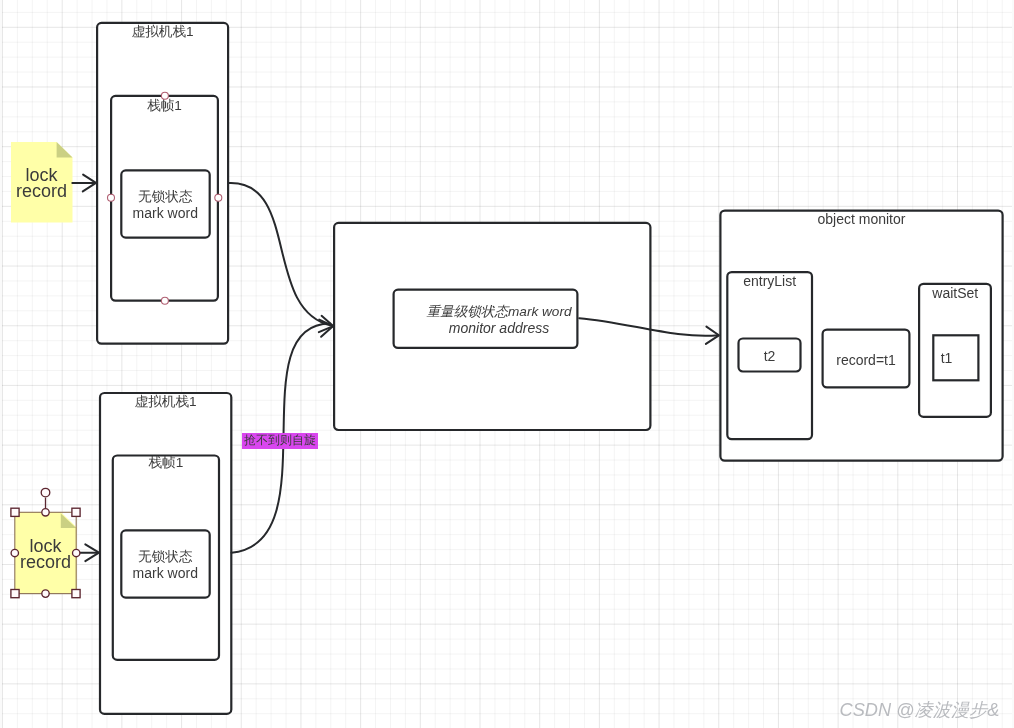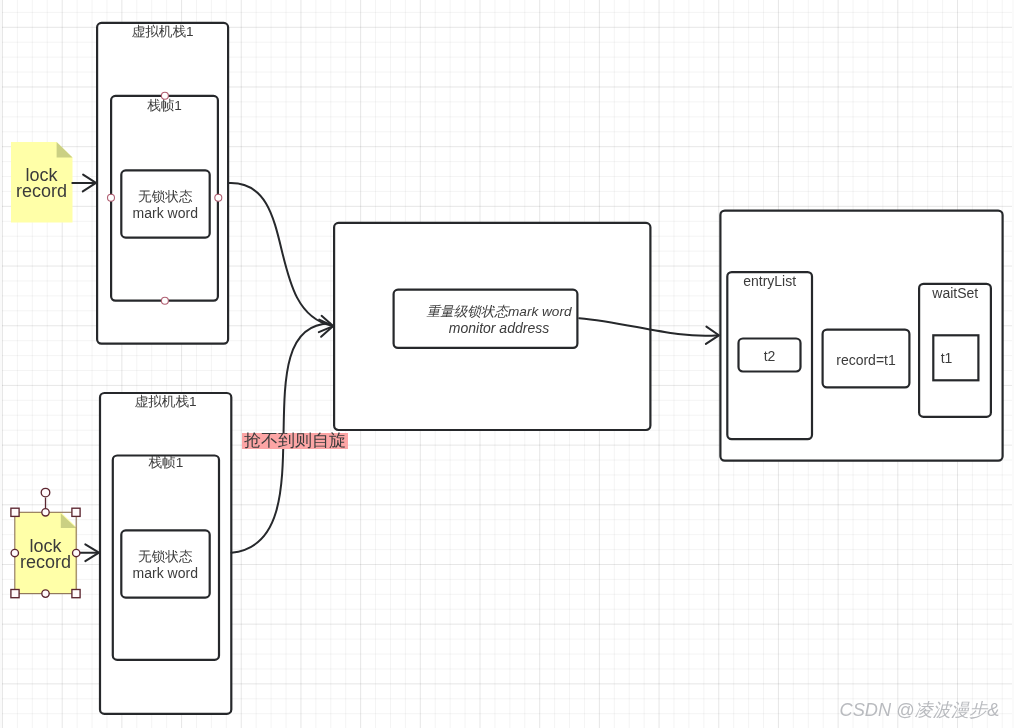--- a/index.html
+++ b/index.html
@@ -25,21 +25,21 @@
   .edge-shade.right{right:0;}
   .lbl{position:absolute;text-align:center;color:#3b3b3b;}
   .t-title{font-size:13.6px;line-height:17px;}
   .t-body{font-size:13.6px;line-height:17px;}
   .lat{font-size:14px;}
   svg.layer{position:absolute;left:0;top:0;width:1014px;height:728px;overflow:visible;}
   .note{position:absolute;}
   .note svg.shape{position:absolute;left:0;top:0;width:100%;height:100%;overflow:visible;}
   .note-text{position:absolute;left:0;right:0;top:25.5px;text-align:center;
     font-size:18px;line-height:16.3px;color:#3b3b3b;}
-  .edge-label{position:absolute;font-size:17px;line-height:15.4px;color:#3b3b3b;white-space:nowrap;background:#fca5a5;padding:0 2px;}
+  .edge-label{position:absolute;font-size:12px;line-height:15.4px;color:#3b3b3b;white-space:nowrap;background:#d946ef;padding:0 2px;}
   .watermark{position:absolute;left:839.5px;top:696.5px;font-style:italic;
     font-size:18.2px;color:#b9bbbf;white-space:nowrap;}
 </style>
 </head>
 <body>
 
 <div id="canvas">
   <div class="grid"></div>
   <div class="edge-shade left"></div>
   <div class="edge-shade right"></div>
@@ -80,20 +80,21 @@
     <div>无锁状态</div>
     <div class="lat">mark word</div>
   </div>
 
 
   <div class="lbl t-body" style="left:406px;width:186px;top:303px;font-style:italic;">
     <div>重量级锁状态mark word</div>
     <div class="lat">monitor address</div>
   </div>
 
+  <div class="lbl t-title lat" style="left:719.3px;width:284.4px;top:211px;">object monitor</div>
 
   <div class="lbl t-title lat" style="left:726.2px;width:86.9px;top:272.5px;">entryList</div>
 
   <div class="lbl t-body lat" style="left:737.4px;width:64.2px;top:348px;">t2</div>
 
   <div class="lbl t-body lat" style="left:821.5px;width:89px;top:352px;">record=t1</div>
 
   <div class="lbl t-title lat" style="left:918.5px;width:73.5px;top:284.5px;">waitSet</div>
 
   <div class="lbl t-body lat" style="left:932.5px;width:28px;top:350px;text-align:center;">t1</div>

